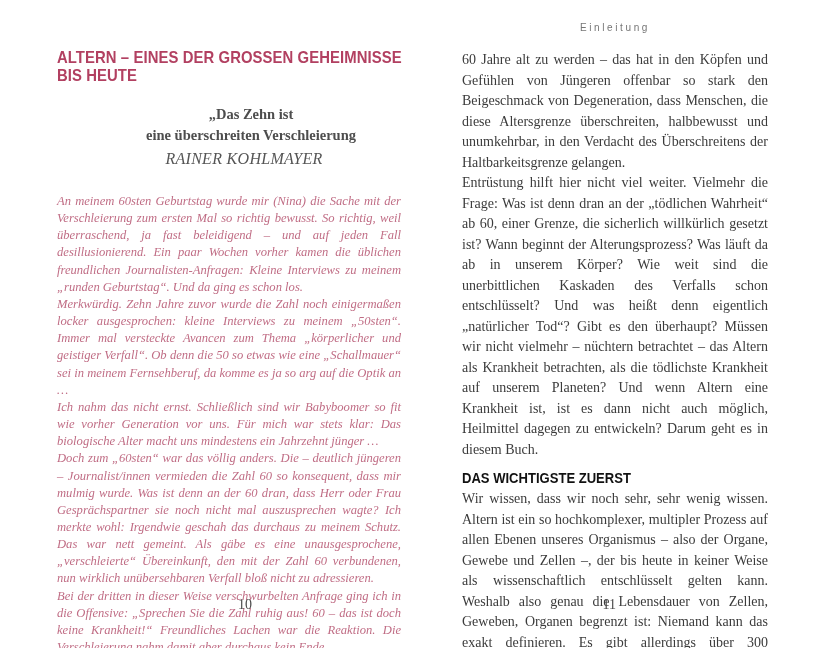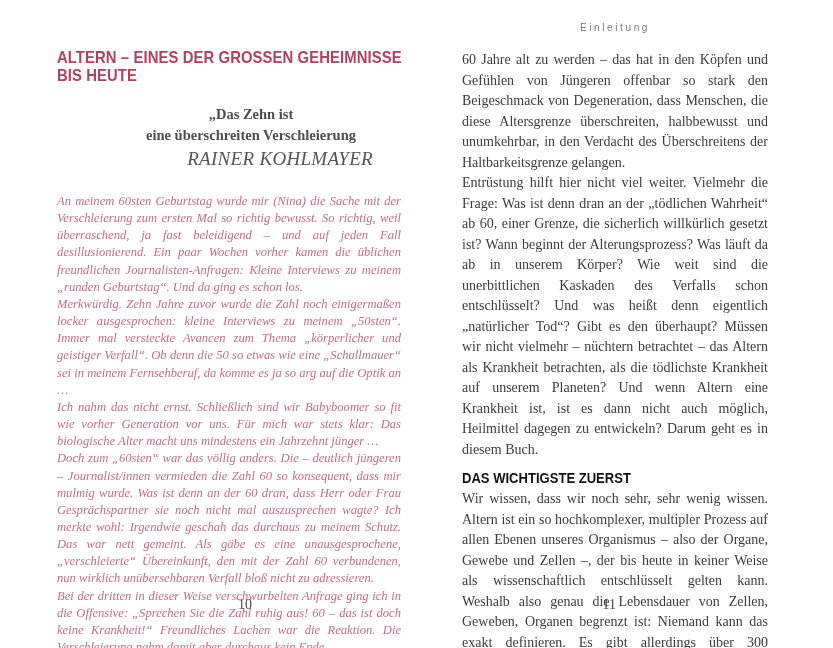--- a/index.html
+++ b/index.html
@@ -39,24 +39,23 @@
     width: 272px;
     color: #4d4d4d;
     font-weight: bold;
     font-size: 14.5px;
     line-height: 21px;
     text-align: center;
   }
   .quote-attribution {
     margin-top: 2px;
     padding-right: 14px;
-    text-align: right;
     font-weight: normal;
     font-style: italic;
-    font-size: 19px;
+    font-size: 16px;
     color: #555555;
     letter-spacing: 0.3px;
   }
   .left-body {
     margin-top: 24px;
     color: #c06d85;
     font-style: italic;
     font-size: 12.6px;
     line-height: 17.15px;
     text-align: justify;

